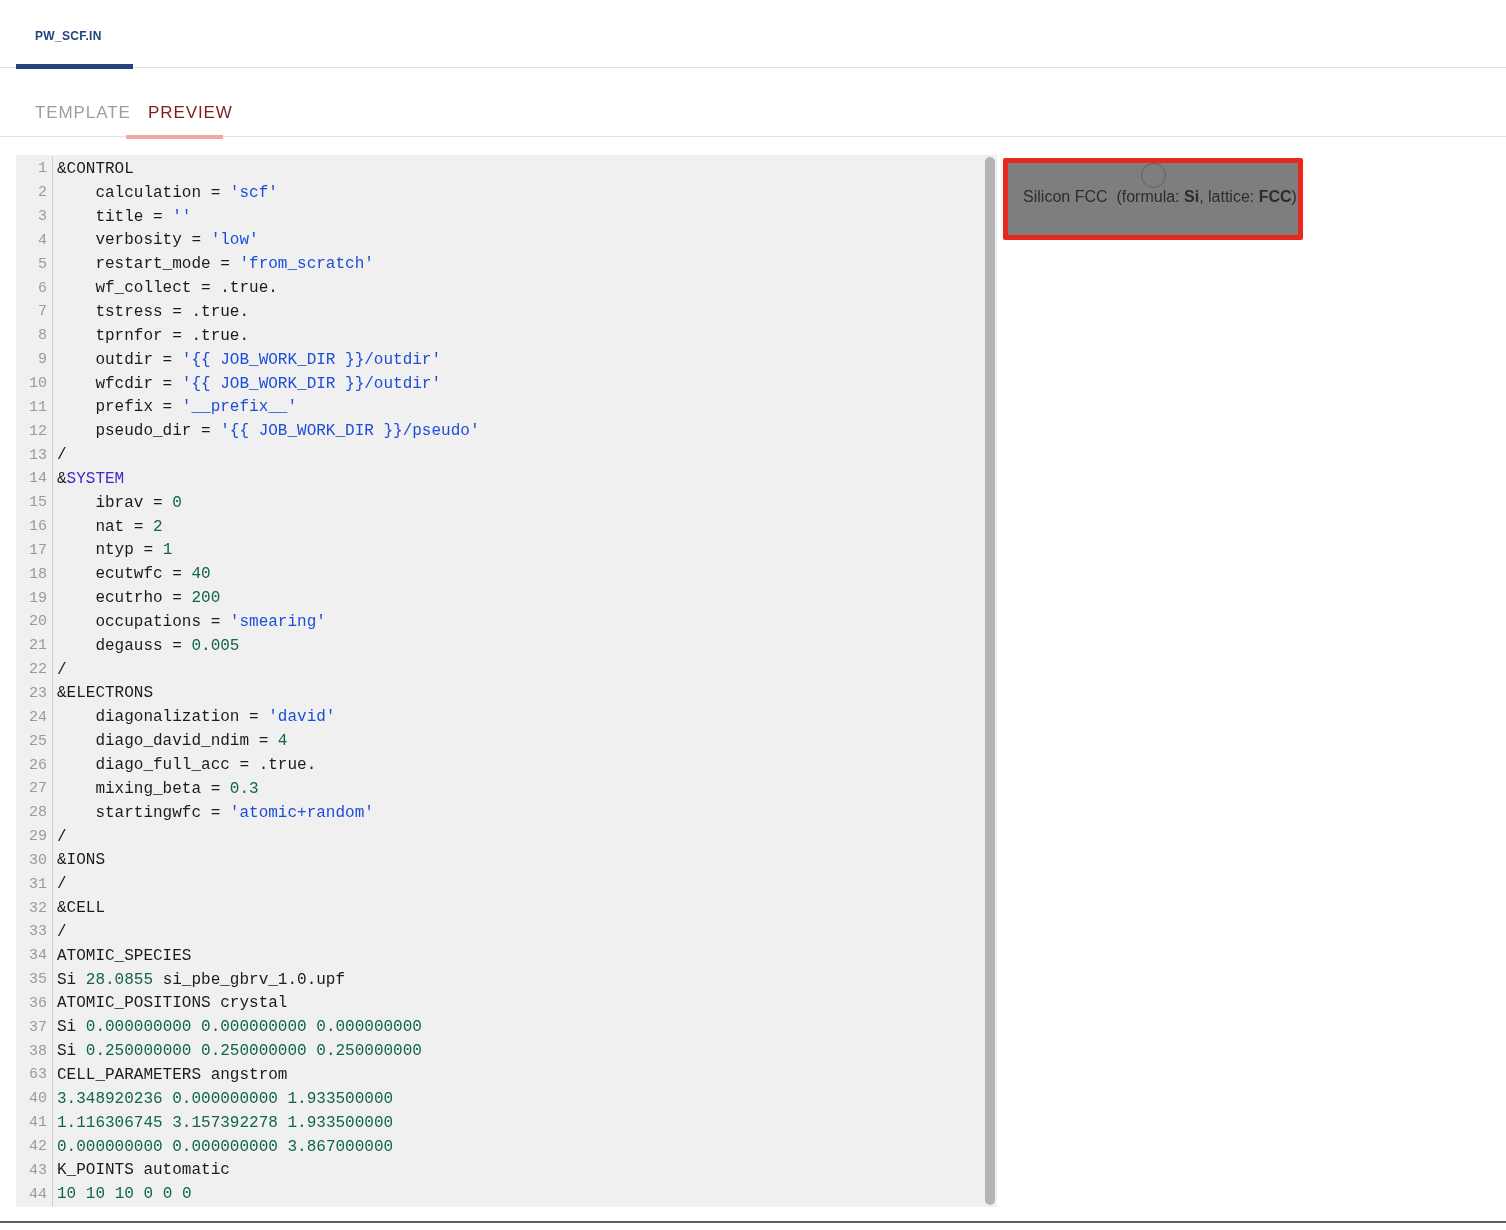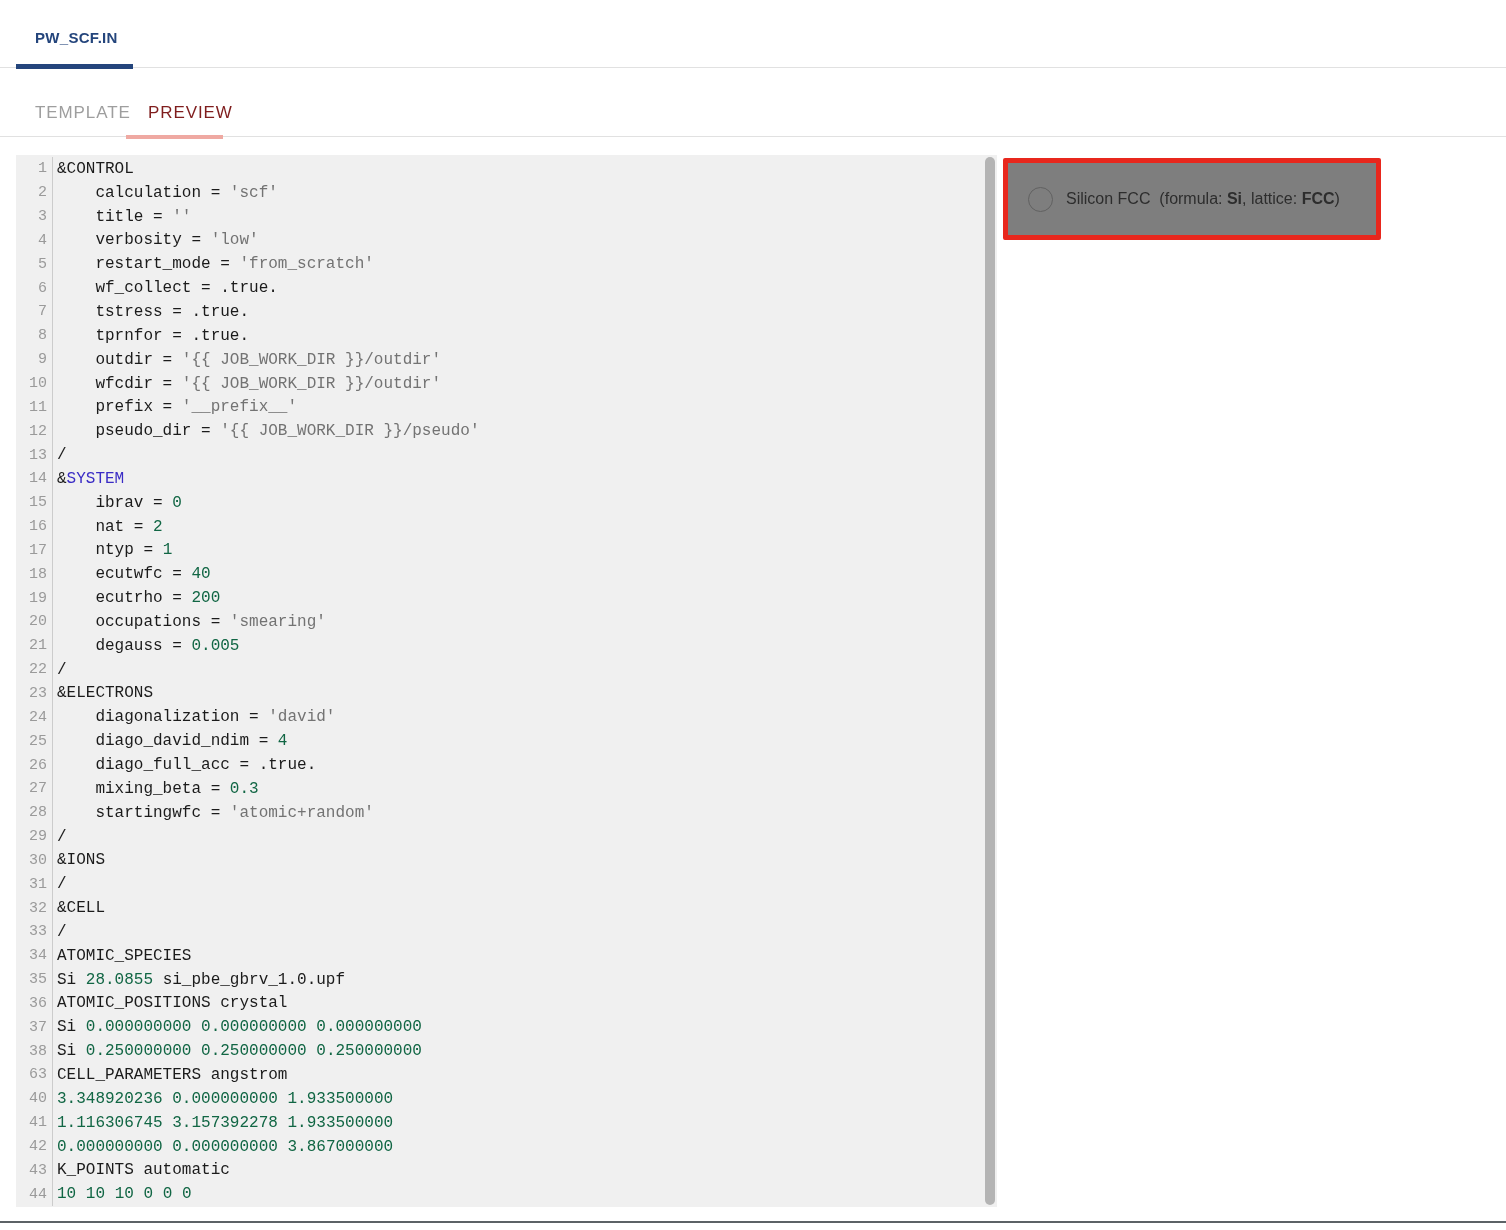--- a/index.html
+++ b/index.html
@@ -1,20 +1,20 @@
 <!DOCTYPE html>
 <html><head>
 <meta charset="utf-8">
 <style>
   html,body{margin:0;padding:0;background:#fff;}
   .page{position:relative;width:1506px;height:1230px;background:#ffffff;overflow:hidden;
         font-family:"Liberation Sans",sans-serif;}
 
   
-  .file-tab-label{position:absolute;left:35px;top:29px;font-size:15px;font-weight:bold;
+  .file-tab-label{position:absolute;left:35px;top:29px;font-size:12px;font-weight:bold;
         color:#24457c;letter-spacing:0.3px;}
   .hairline-1{position:absolute;left:0;right:0;top:67px;height:1px;background:#e1e1e1;}
   .file-tab-indicator{position:absolute;left:16px;top:64px;width:117px;height:5px;background:#24457c;}
 
   
   .subtab{position:absolute;top:103px;font-size:17px;letter-spacing:0.9px;cursor:pointer;}
   .subtab.template{left:35px;color:#9e9e9e;}
   .subtab.preview{left:148px;color:#7f1d1d;}
   .hairline-2{position:absolute;left:0;right:0;top:136px;height:1px;background:#e1e1e1;}
   .subtab-indicator{position:absolute;left:126px;top:135px;width:97px;height:4px;background:#efa9a2;}
@@ -23,30 +23,30 @@
   .editor{position:absolute;left:16px;top:155px;width:981px;height:1052px;background:#f0f0f0;
           padding-top:2px;box-sizing:border-box;overflow:hidden;}
   .code-row{display:flex;height:23.85px;align-items:center;}
   .gutter{width:37px;flex:0 0 37px;text-align:right;padding-right:5px;box-sizing:border-box;
           border-right:1px solid #cccccc;color:#9a9a9a;
           font-family:"Liberation Mono",monospace;font-size:15px;align-self:stretch;
           display:flex;align-items:center;justify-content:flex-end;}
   .code-text{font-family:"Liberation Mono",monospace;font-size:16px;font-weight:normal;
           color:#1b1b1b;white-space:pre;padding-left:4px;}
   .tk-p{color:#1b1b1b;}
-  .tk-s{color:#737373;}
+  .tk-s{color:#1d4ed8;}
   .tk-n{color:#116644;}
   .tk-b{color:#3a2cc5;}
   .scrollbar-thumb{position:absolute;right:2px;top:2px;width:10px;height:calc(100% - 4px);
           background:#b4b4b4;border-radius:6px;}
 
   
-  .material-card{position:absolute;left:1003px;top:158px;width:378px;height:82px;
+  .material-card{position:absolute;left:1003px;top:158px;width:300px;height:82px;
           box-sizing:border-box;border:5px solid #e8271d;border-radius:2px;background:#7e7e7e;
-          display:flex;align-items:center;padding-left:20px;cursor:pointer;}
+          display:flex;align-items:center;padding-left:14px;cursor:pointer;flex-direction:column;}
   .radio{width:25px;height:25px;border:1.5px solid #616161;border-radius:50%;
           box-sizing:border-box;flex:0 0 25px;margin-right:13px;}
   .card-text{font-size:16px;color:#2d2d2d;white-space:pre;}
   .card-text .bold{font-weight:bold;}
 
   
   .bottom-divider{position:absolute;left:0;right:0;top:1221px;height:2px;background:#5c6266;}
 </style>
 </head>
 <body>

